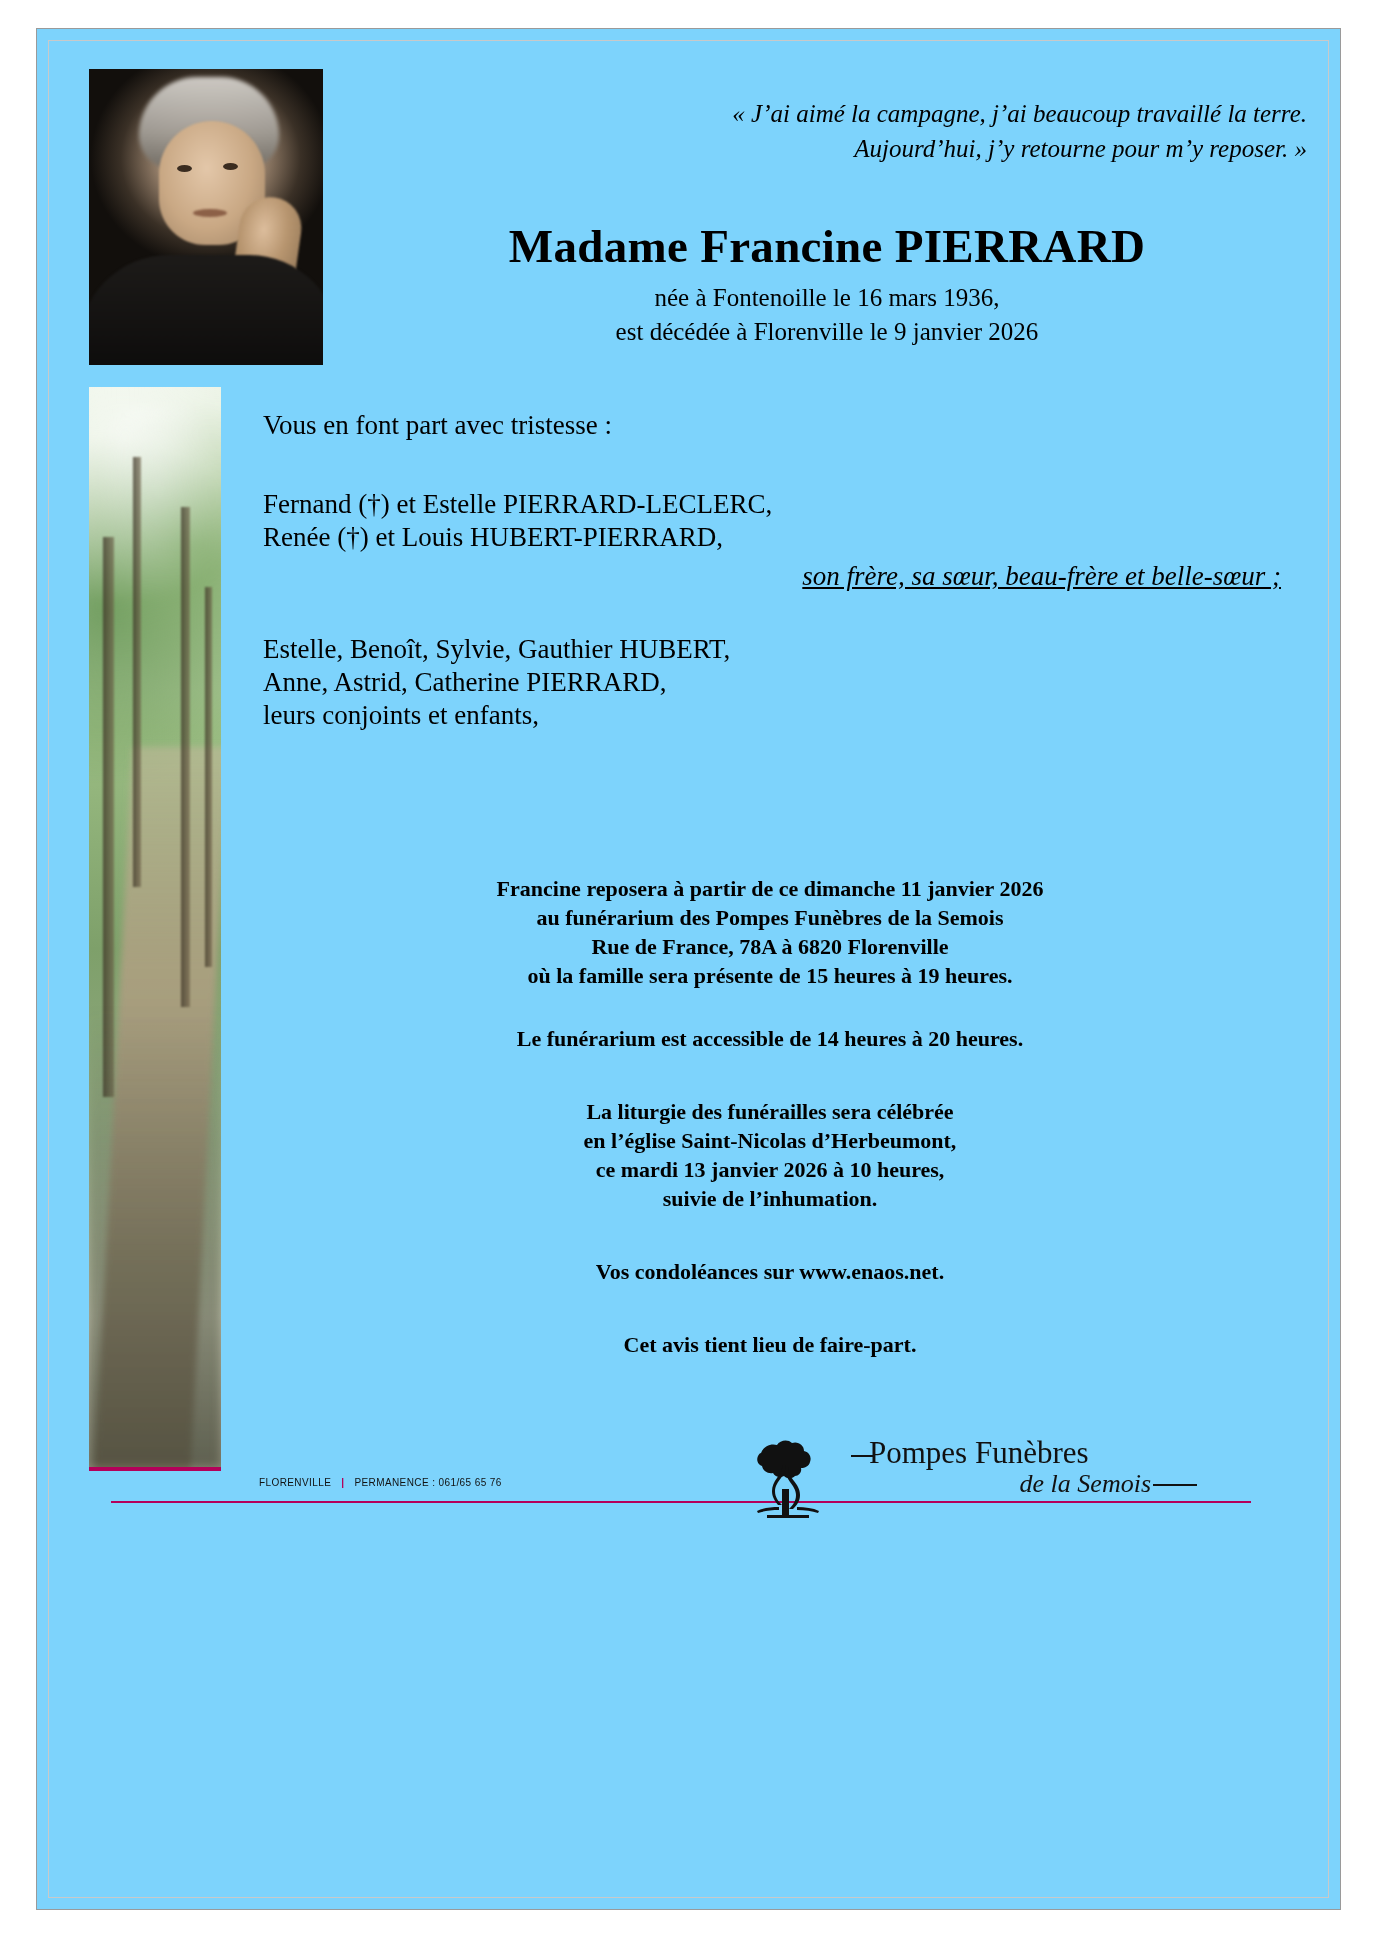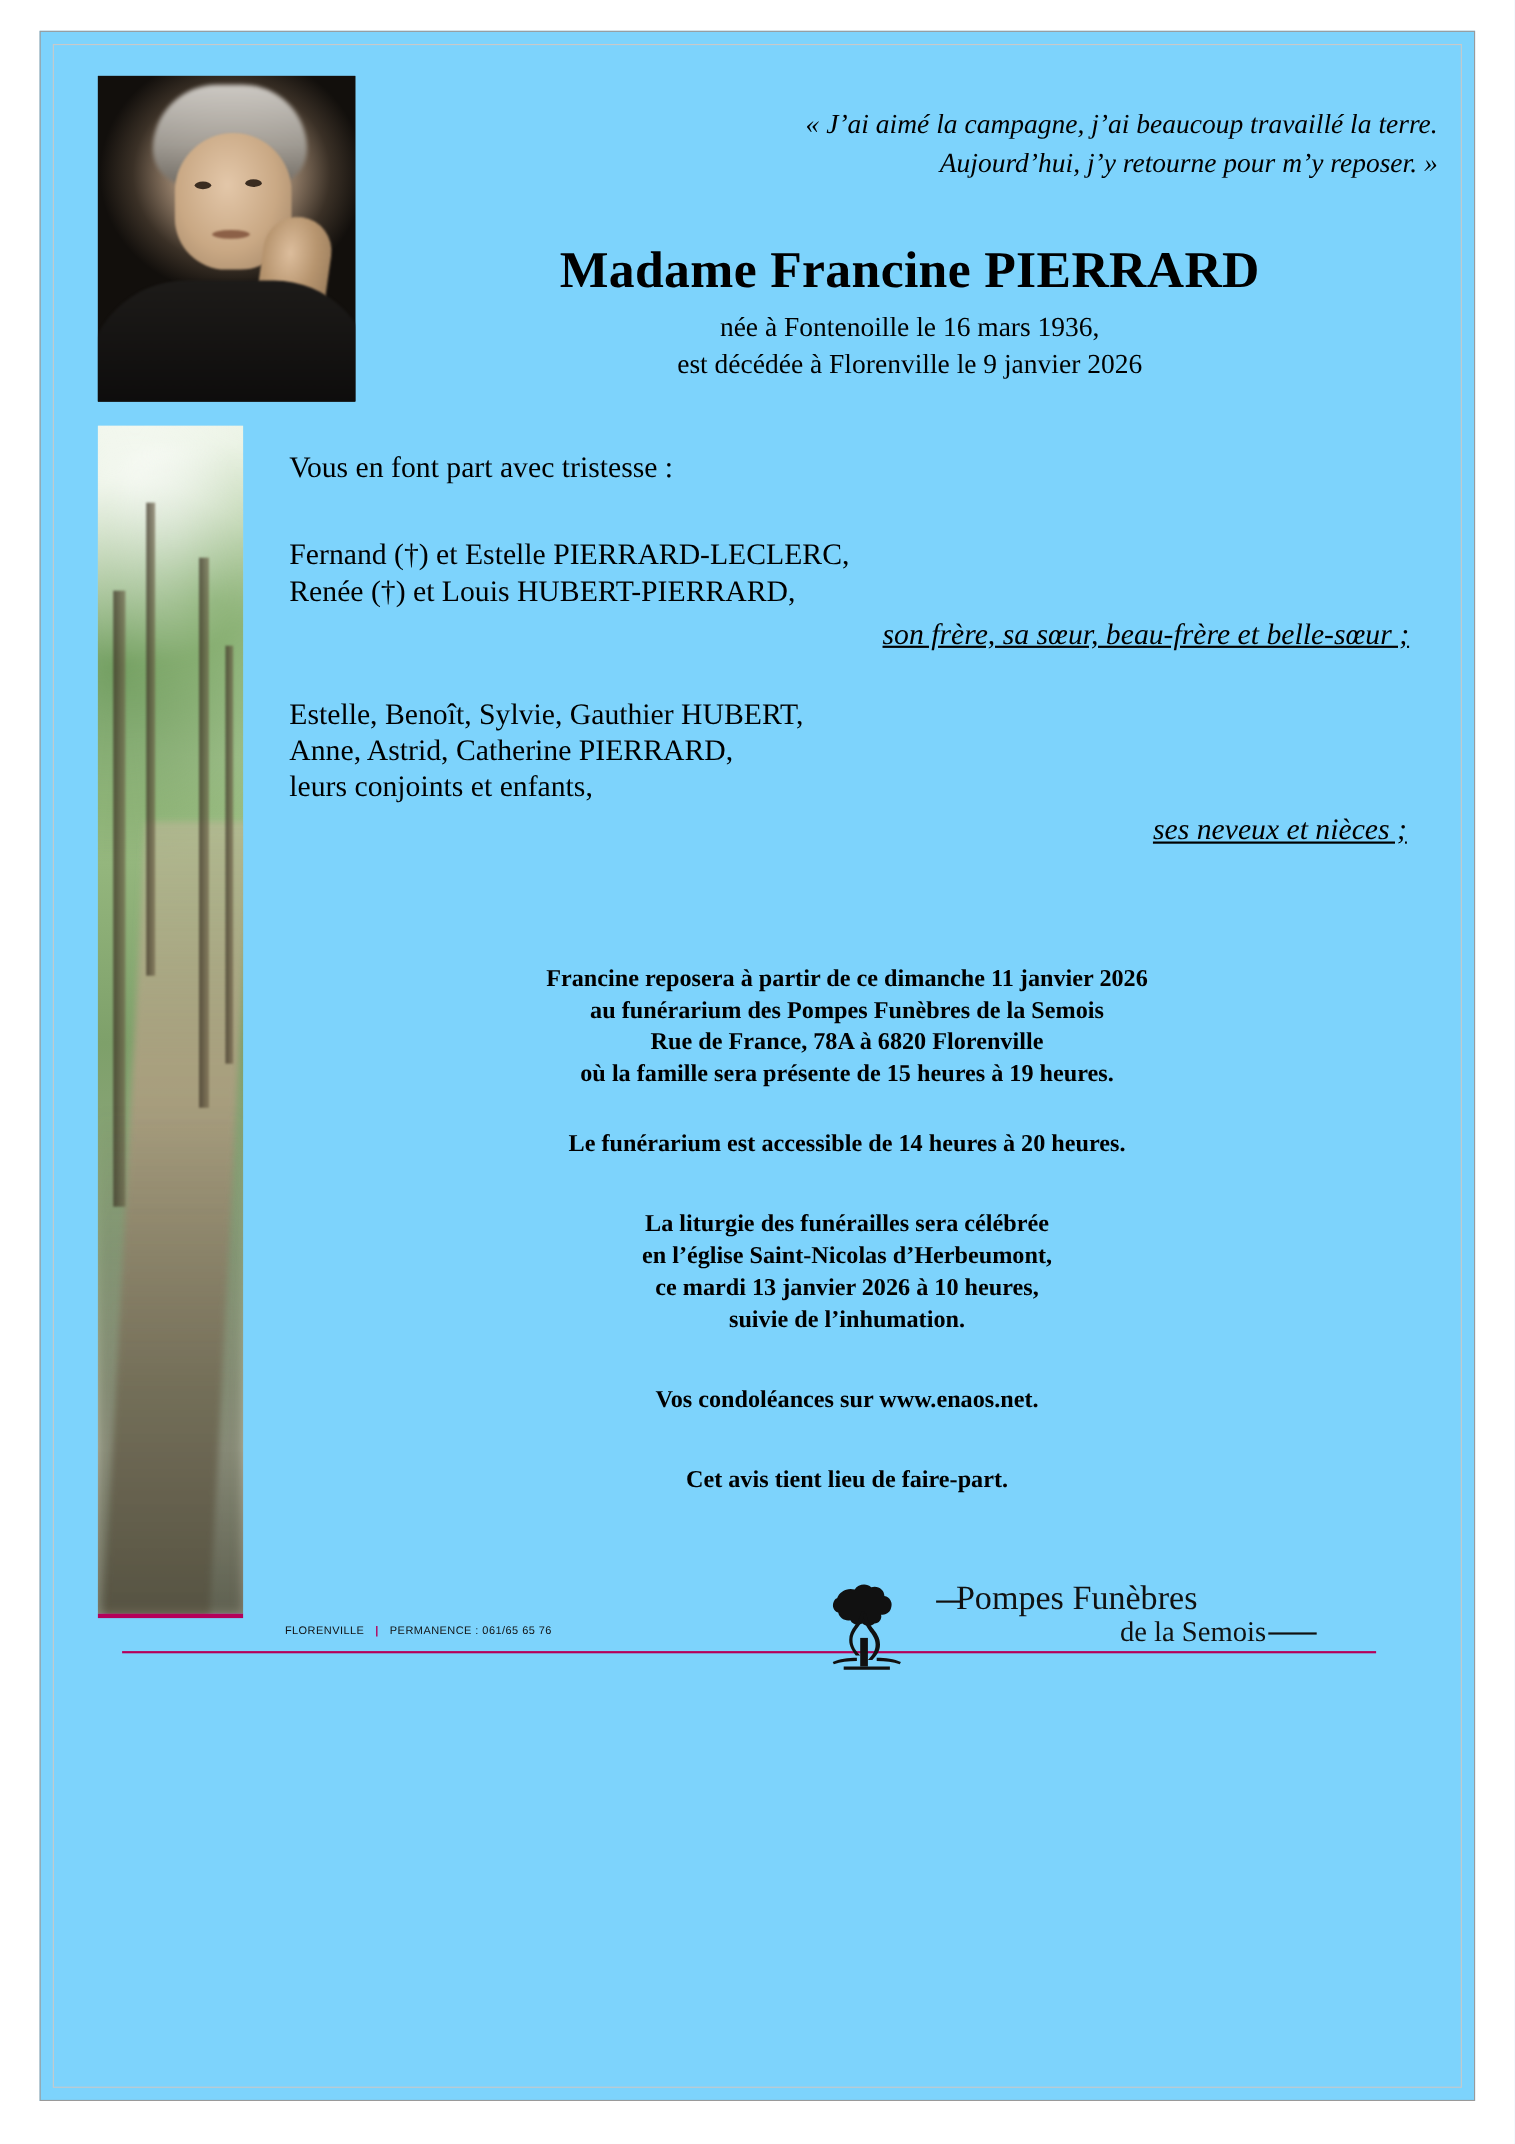--- a/index.html
+++ b/index.html
@@ -279,20 +279,21 @@
     font-size: 31px;
     color: #111;
     line-height: 1.05;
   }
   .logo-text .l2 {
     display: block;
     text-align: right;
     font-size: 26px;
     padding-right: 18px;
     position: relative;
+    font-style: italic;
   }
   .logo-text .l2::after {
     content: "";
     position: absolute;
     right: -28px;
     bottom: 11px;
     width: 44px;
     height: 2px;
     background: #111;
   }
@@ -348,21 +349,20 @@
   <div class="announce">
     <div class="lead">Vous en font part avec tristesse :</div>
 
     <div class="line">Fernand (†) et Estelle PIERRARD-LECLERC,</div>
     <div class="line">Renée (†) et Louis HUBERT-PIERRARD,</div>
     <div class="role">son frère, sa sœur, beau-frère et belle-sœur ;</div>
 
     <div class="line grp2">Estelle, Benoît, Sylvie, Gauthier HUBERT,</div>
     <div class="line">Anne, Astrid, Catherine PIERRARD,</div>
     <div class="line"> leurs conjoints et enfants,</div>
-    <div class="role indent-right">ses neveux et nièces ;</div>
   </div>
 
   <div class="ceremony">
     <div class="blk">
       <div>Francine reposera à partir de ce dimanche 11 janvier 2026</div>
       <div>au funérarium des Pompes Funèbres de la Semois</div>
       <div>Rue de France, 78A à 6820 Florenville</div>
       <div>où la famille sera présente de 15 heures à 19 heures.</div>
     </div>
 

